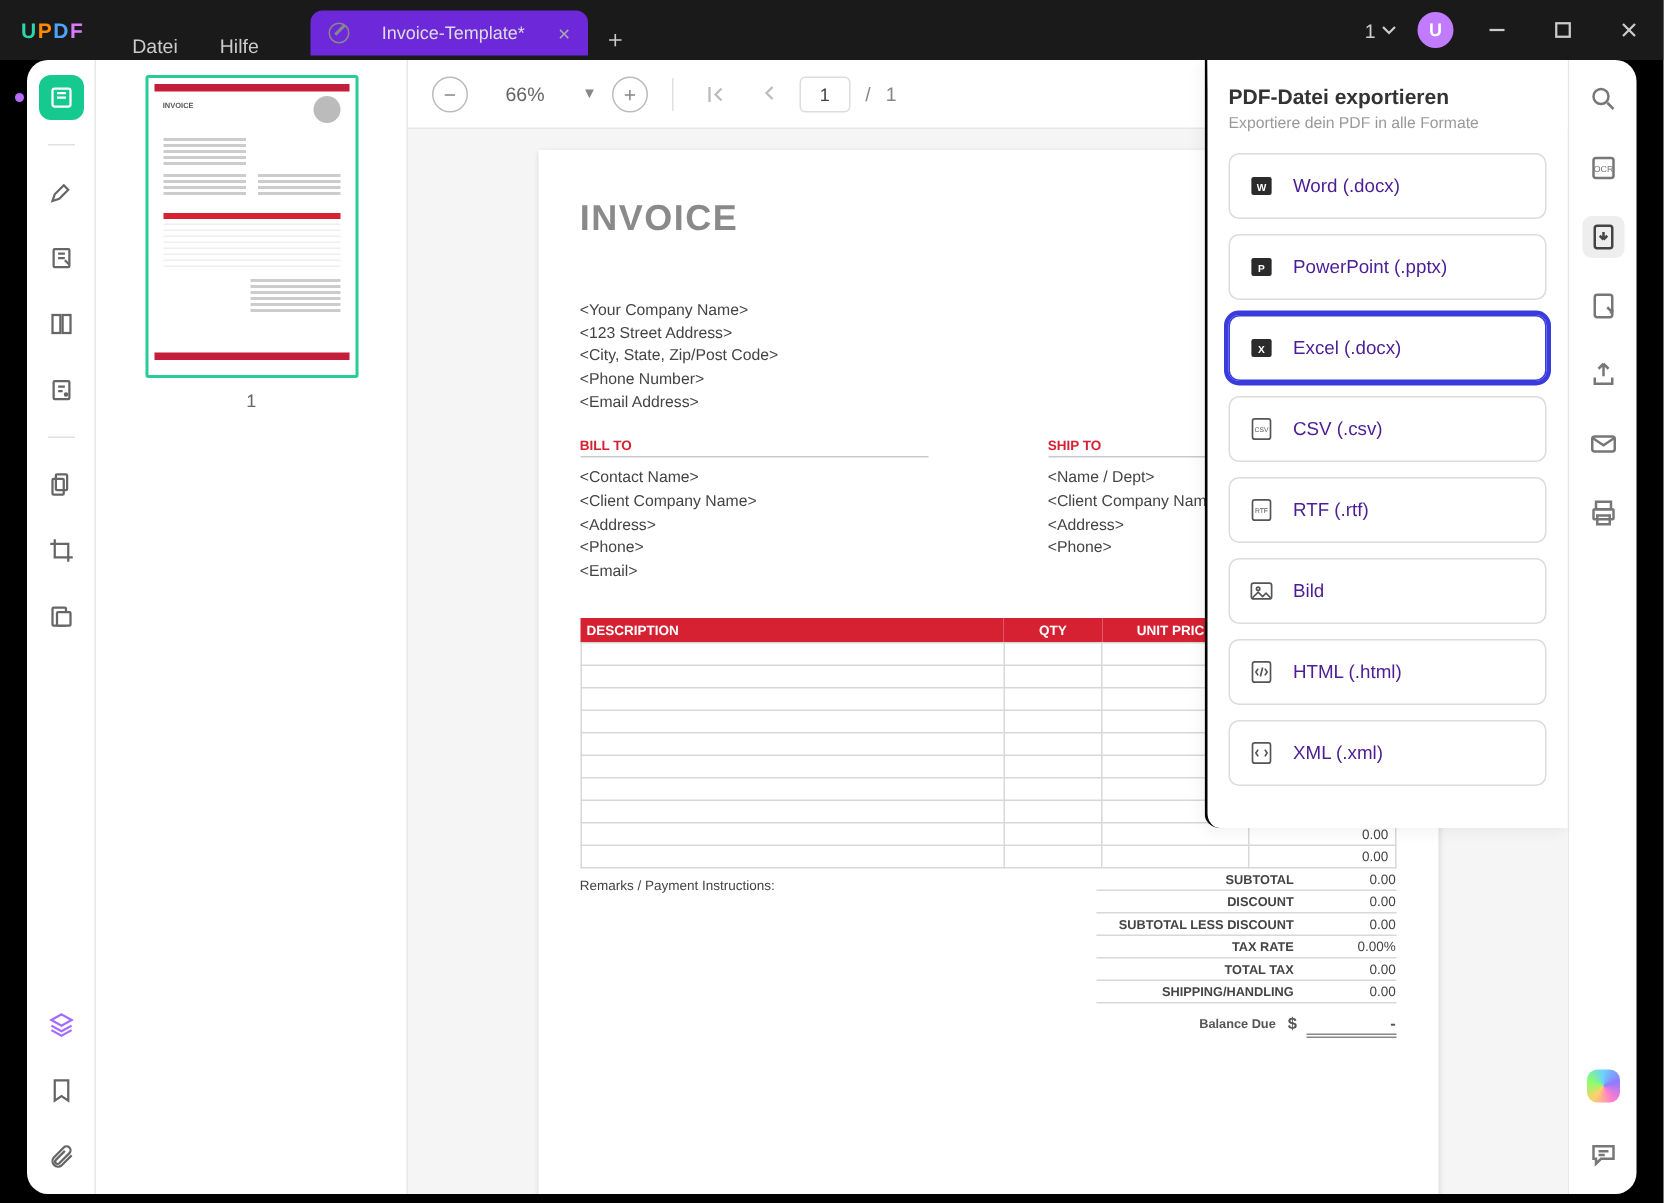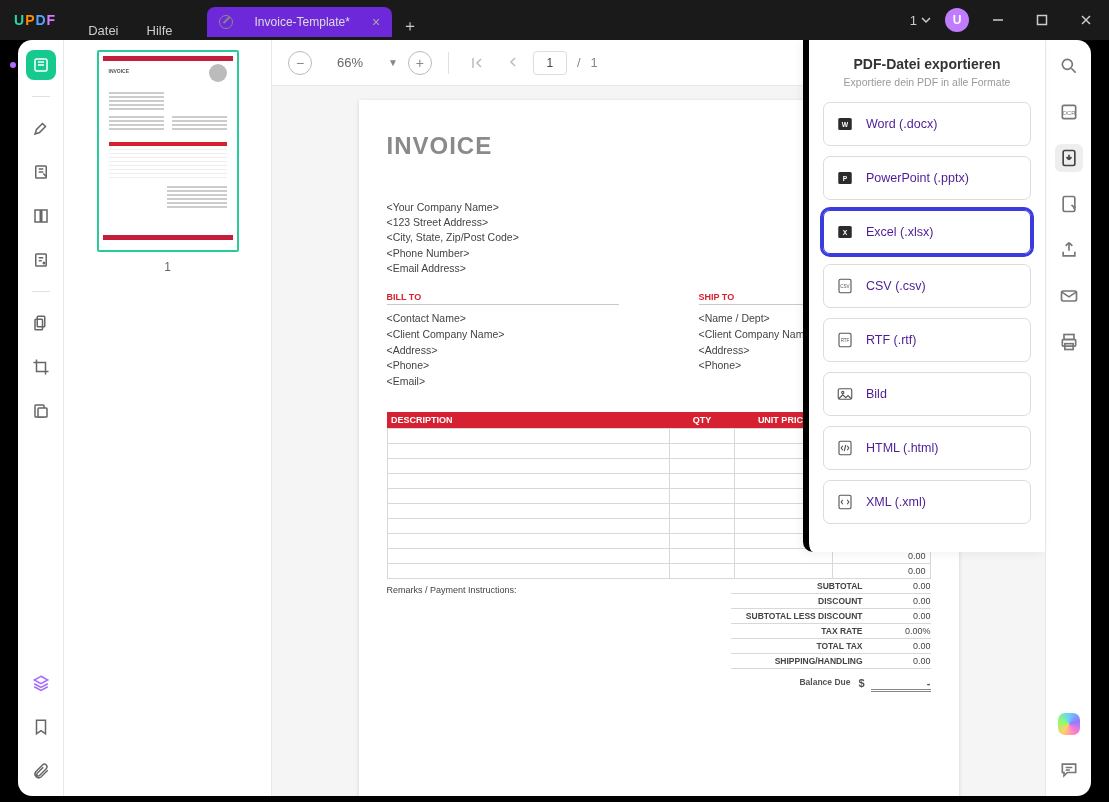--- a/index.html
+++ b/index.html
@@ -92,21 +92,21 @@
   .balance .val{width:60px;text-align:right;border-bottom:3px double #888;}
 
   
   .right-rail{width:46px;border-left:1px solid #e8e8e8;display:flex;flex-direction:column;align-items:center;padding-top:12px;gap:18px;}
   .right-rail .rr-btn{width:28px;height:28px;display:flex;align-items:center;justify-content:center;color:#777;cursor:pointer;border-radius:6px;}
   .right-rail .rr-btn.active{background:#eee;color:#444;}
   .right-rail-bottom{margin-top:auto;margin-bottom:12px;display:flex;flex-direction:column;gap:18px;align-items:center;}
   .ai-icon{width:22px;height:22px;border-radius:7px;background:conic-gradient(#6bd0ff,#8f7bff,#ff7bd0,#ffcf6b,#8bff6b,#6bd0ff);}
 
   
-  .export-panel{position:absolute;right:0;top:0;width:242px;background:#fff;border-left:6px solid #000000;border-bottom-left-radius:10px;padding:16px 14px 18px;box-shadow:-2px 2px 10px rgba(0,0,0,.06);text-align:center;}
+  .export-panel{position:absolute;right:0;top:0;width:242px;background:#fff;border-left:2px solid #000000;border-bottom-left-radius:10px;padding:16px 14px 18px;box-shadow:-2px 2px 10px rgba(0,0,0,.06);}
   .export-title{font-size:14px;font-weight:700;color:#333;margin-bottom:4px;}
   .export-sub{font-size:10.5px;color:#999;margin-bottom:14px;}
   .export-item{display:flex;align-items:center;gap:12px;border:1px solid #dcdcdc;border-radius:7px;padding:12px 12px;margin-bottom:10px;cursor:pointer;font-size:12.5px;color:#4c1d95;background:#fff;}
   .export-item.selected{outline:3px solid #3a3bdc;border-color:#3a3bdc;}
   .fi{width:18px;height:18px;flex:0 0 18px;display:flex;align-items:center;justify-content:center;}
   .fi svg{width:18px;height:18px;}
 
   
   .edge-dot{position:absolute;left:10px;top:62px;width:6px;height:6px;border-radius:50%;background:#b56bff;}
 </style>
@@ -462,21 +462,21 @@
           </span>
         <span>PowerPoint (.pptx)</span>
       </div>
       <div class="export-item selected">
         <span class="fi">
             <svg viewBox="0 0 24 24">
               <rect x="3" y="4" width="18" height="16" rx="2" fill="#2b2b2b"></rect>
               <text x="12" y="16" text-anchor="middle" fill="#fff" font-size="9" font-weight="700">X</text>
             </svg>
           </span>
-        <span>Excel (.xlsx)</span>
+        <span>Excel (.docx)</span>
       </div>
       <div class="export-item">
         <span class="fi">
             <svg viewBox="0 0 24 24" fill="none" stroke="#555" stroke-width="1.5">
               <rect x="4" y="3" width="16" height="18" rx="2"></rect>
               <text x="12" y="15" text-anchor="middle" fill="#555" font-size="6" stroke="none">CSV</text>
             </svg>
           </span>
         <span>CSV (.csv)</span>
       </div>

